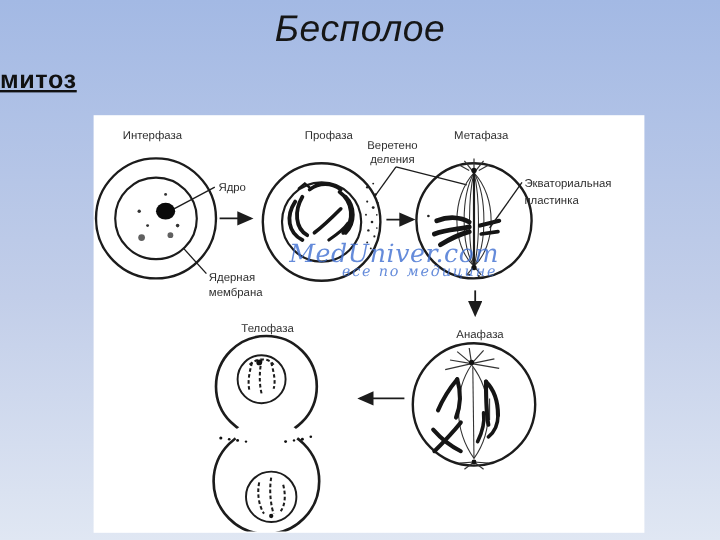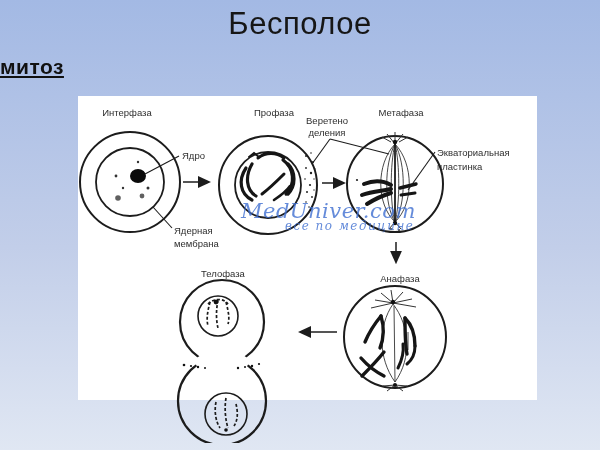--- a/index.html
+++ b/index.html
@@ -5,29 +5,29 @@
   html,body{margin:0;padding:0;}
   body{
     width:600px;height:450px;overflow:hidden;
     font-family:"Liberation Sans",sans-serif;
     background:linear-gradient(180deg,#a3b9e4 0%,#c2cee9 55%,#e0e7f3 100%);
     position:relative;
   }
   .slide-title{
     position:absolute;top:6px;left:0;width:600px;
     text-align:center;font-size:31px;font-weight:400;color:#161616;
-    margin:0;letter-spacing:.5px;
+    margin:0;letter-spacing:.5px;font-style:italic;
   }
   .slide-subtitle{
     position:absolute;top:55px;left:0;width:600px;
     text-align:left;font-size:21px;font-weight:700;color:#111;
     margin:0;text-decoration:underline;letter-spacing:.5px;
   }
   .panel{
-    position:absolute;left:78px;top:96px;width:459px;height:304px;
+    position:absolute;left:78px;top:96px;width:459px;height:348px;
     background:#ffffff;
   }
   svg{display:block;width:459px;height:347px;}
   .lbl{font:9.5px "Liberation Sans",sans-serif;fill:#2e2e2e;}
   .ink{stroke:#1c1c1c;fill:none;}
   .chrom{stroke:#151515;fill:none;stroke-linecap:round;}
   .fiber{stroke:#333;fill:none;stroke-width:0.9;}
   .wm1{font:italic 21px "DejaVu Serif",serif;fill:#3f6fd1;opacity:.8;letter-spacing:.5px;}
   .wm2{font:italic 12px "DejaVu Serif",serif;fill:#3f6fd1;opacity:.8;letter-spacing:1.5px;}
 </style>

